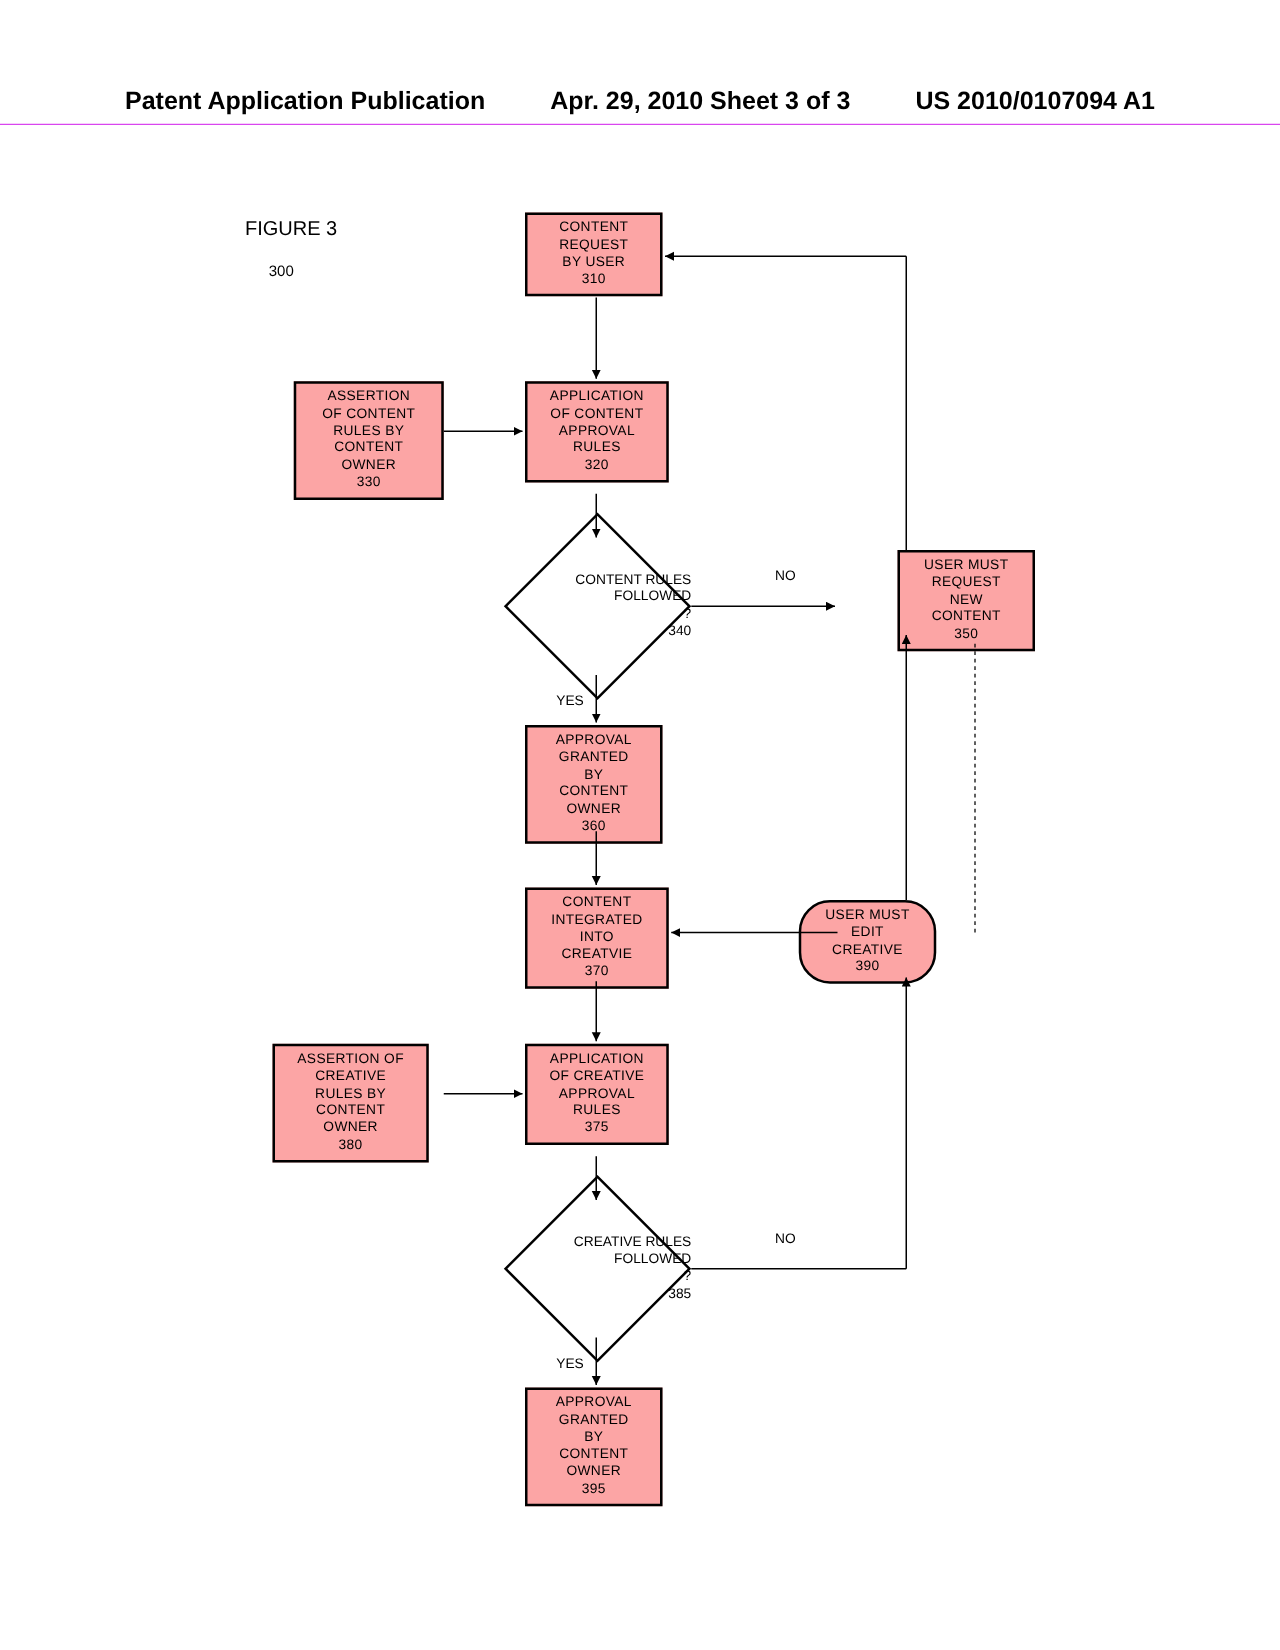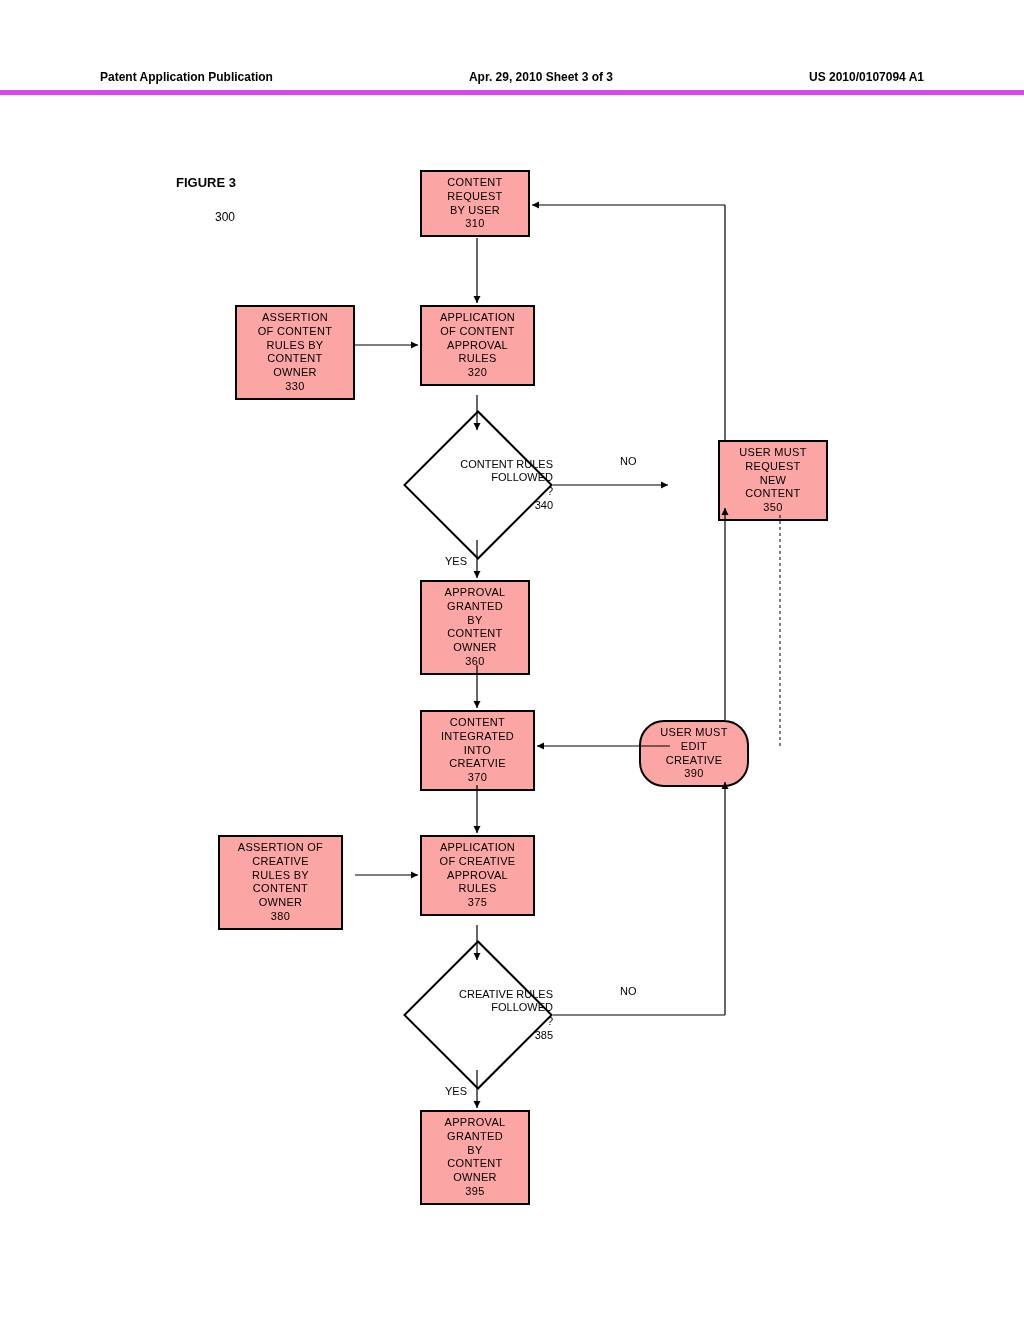--- a/index.html
+++ b/index.html
@@ -8,33 +8,33 @@
     background: #fff;
     width: 1024px;
     height: 1320px;
     position: relative;
   }
   .header {
     position: absolute;
     top: 70px;
     left: 0;
     width: 1024px;
-    border-bottom: 5px solid #d946ef;
+    border-bottom: 1px solid #d946ef;
     padding: 0 100px 6px 100px;
     display: flex;
     justify-content: space-between;
     font-weight: bold;
-    font-size: 12px;
+    font-size: 20px;
   }
   .figure-label {
     position: absolute;
     top: 175px;
-    left: 176px;
-    font-size: 13px;
-    font-weight: bold;
+    left: 196px;
+    font-size: 16px;
+    font-weight: normal;
   }
   .figure-num {
     position: absolute;
     top: 210px;
     left: 215px;
     font-size: 12px;
   }
   .box {
     position: absolute;
     border: 2px solid #000;

